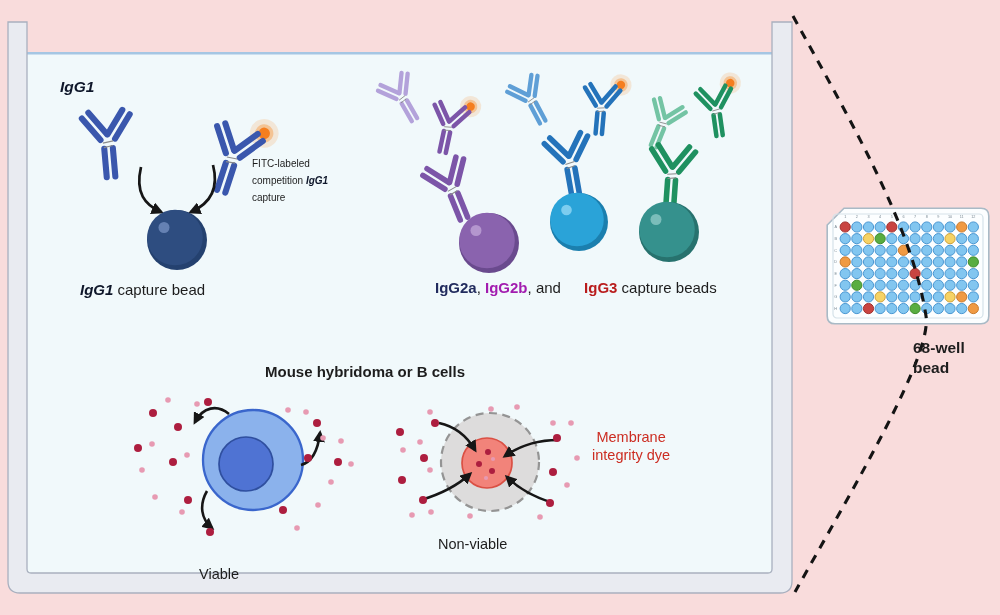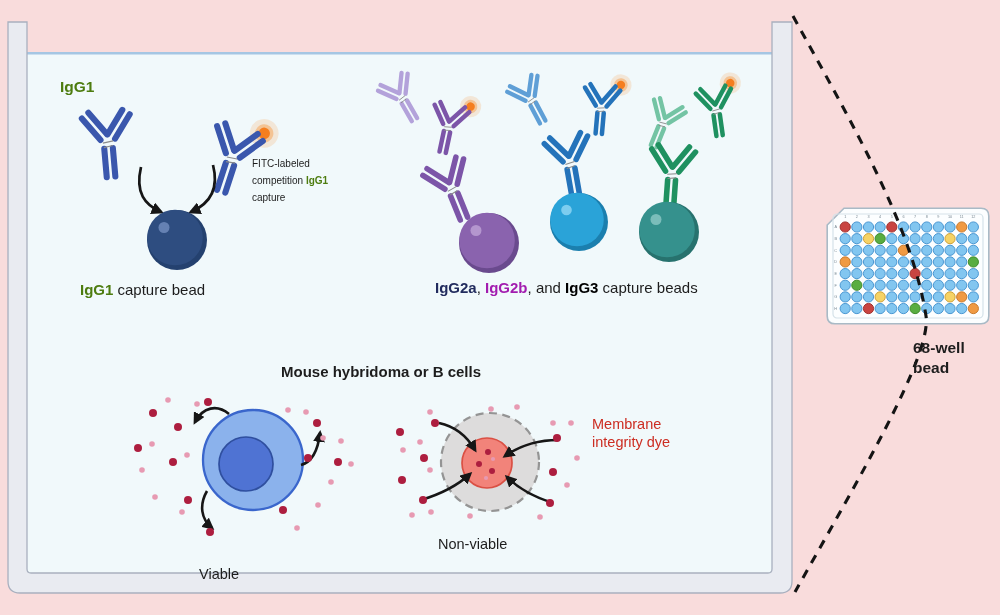--- a/index.html
+++ b/index.html
@@ -4,24 +4,24 @@
 <style>
   html,body{margin:0;padding:0;}
   body{
     width:1000px;height:615px;position:relative;overflow:hidden;
     background:#f9dcdc;
     font-family:"Liberation Sans",sans-serif;
   }
   svg{display:block;}
   .layer{position:absolute;left:0;top:0;pointer-events:none;}
   .t{position:absolute;color:#1d1d1d;white-space:nowrap;}
-  .navy{color:#4d7c0f;font-weight:700;}
+  .navy{color:#0f172a;font-weight:700;font-style:italic;}
   .purpletxt{color:#222c5e;font-weight:700;}
   .bluetxt{color:#a21caf;font-weight:700;}
-  .tealtxt{color:#000000;font-weight:700;}
+  .tealtxt{color:#b91c1c;font-weight:700;margin-left:19px;}
   .redtxt{color:#cc2d22;}
   .ctr{text-align:left;}
 </style>
 </head>
 <body>
 
 <svg class="layer" width="1000" height="615" viewBox="0 0 1000 615">
   <defs>
     <g id="ab">
       <g transform="rotate(-36)">
@@ -323,27 +323,27 @@
 </div>
 
 <div class="t ctr" style="left:80px;top:281px;width:195px;font-size:15px;">
   <span class="navy">IgG1</span><span> capture bead</span>
 </div>
 
 <div class="t ctr" style="left:435px;top:279px;width:300px;font-size:15px;">
   <span class="purpletxt">IgG2a</span><span>, </span><span class="bluetxt">IgG2b</span><span>, and </span><span class="tealtxt">IgG3</span><span> capture beads</span>
 </div>
 
-<div class="t" style="left:281px;top:363px;font-size:15px;font-weight:700;">Mouse hybridoma or B cells</div>
+<div class="t" style="left:265px;top:363px;font-size:15px;font-weight:700;">Mouse hybridoma or B cells</div>
 
 <div class="t ctr" style="left:199px;top:538px;width:90px;font-size:14.5px;margin-top:28px;">Viable</div>
 
 <div class="t ctr" style="left:438px;top:536px;width:104px;font-size:14.5px;">Non-viable</div>
 
-<div class="t redtxt" style="left:592px;top:415px;font-size:14.5px;line-height:18px;">
+<div class="t redtxt" style="left:592px;top:428px;font-size:14.5px;line-height:18px;text-align:center;">
   <span>Membrane</span><br>
   <span>integrity dye</span>
 </div>
 
 <div class="t ctr" style="left:913px;top:338px;width:86px;font-size:15.5px;font-weight:700;line-height:19.5px;">
   <span>68-well</span><br>
   <span>bead</span>
 </div>
 
 </body></html>

